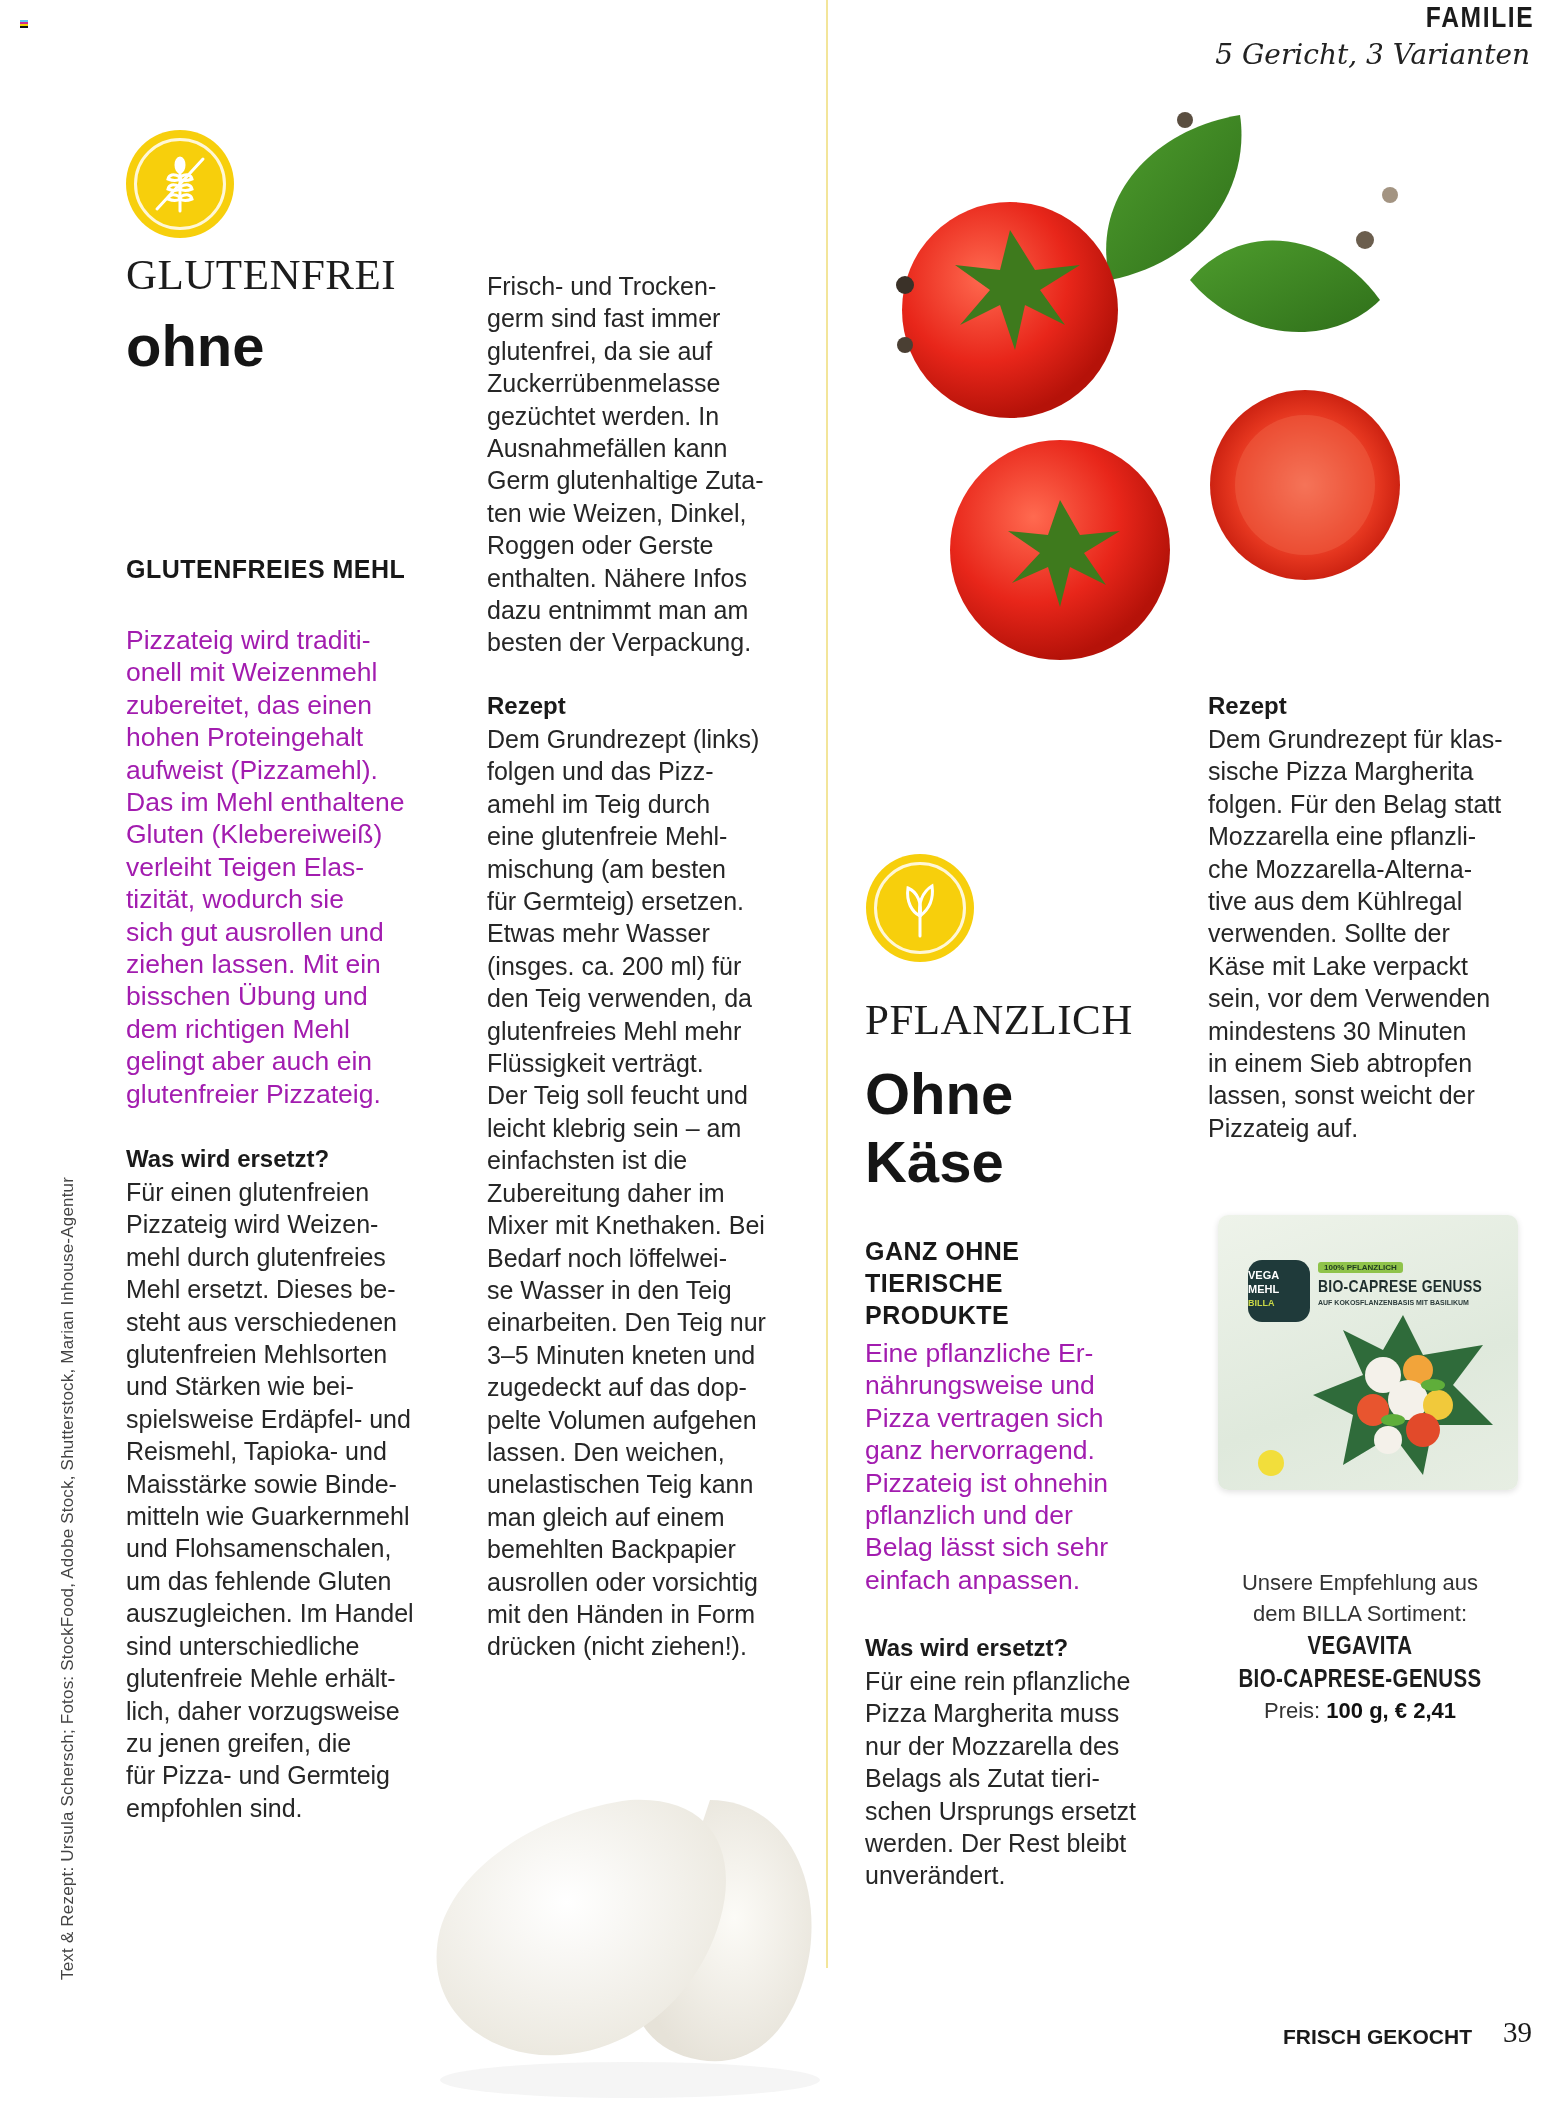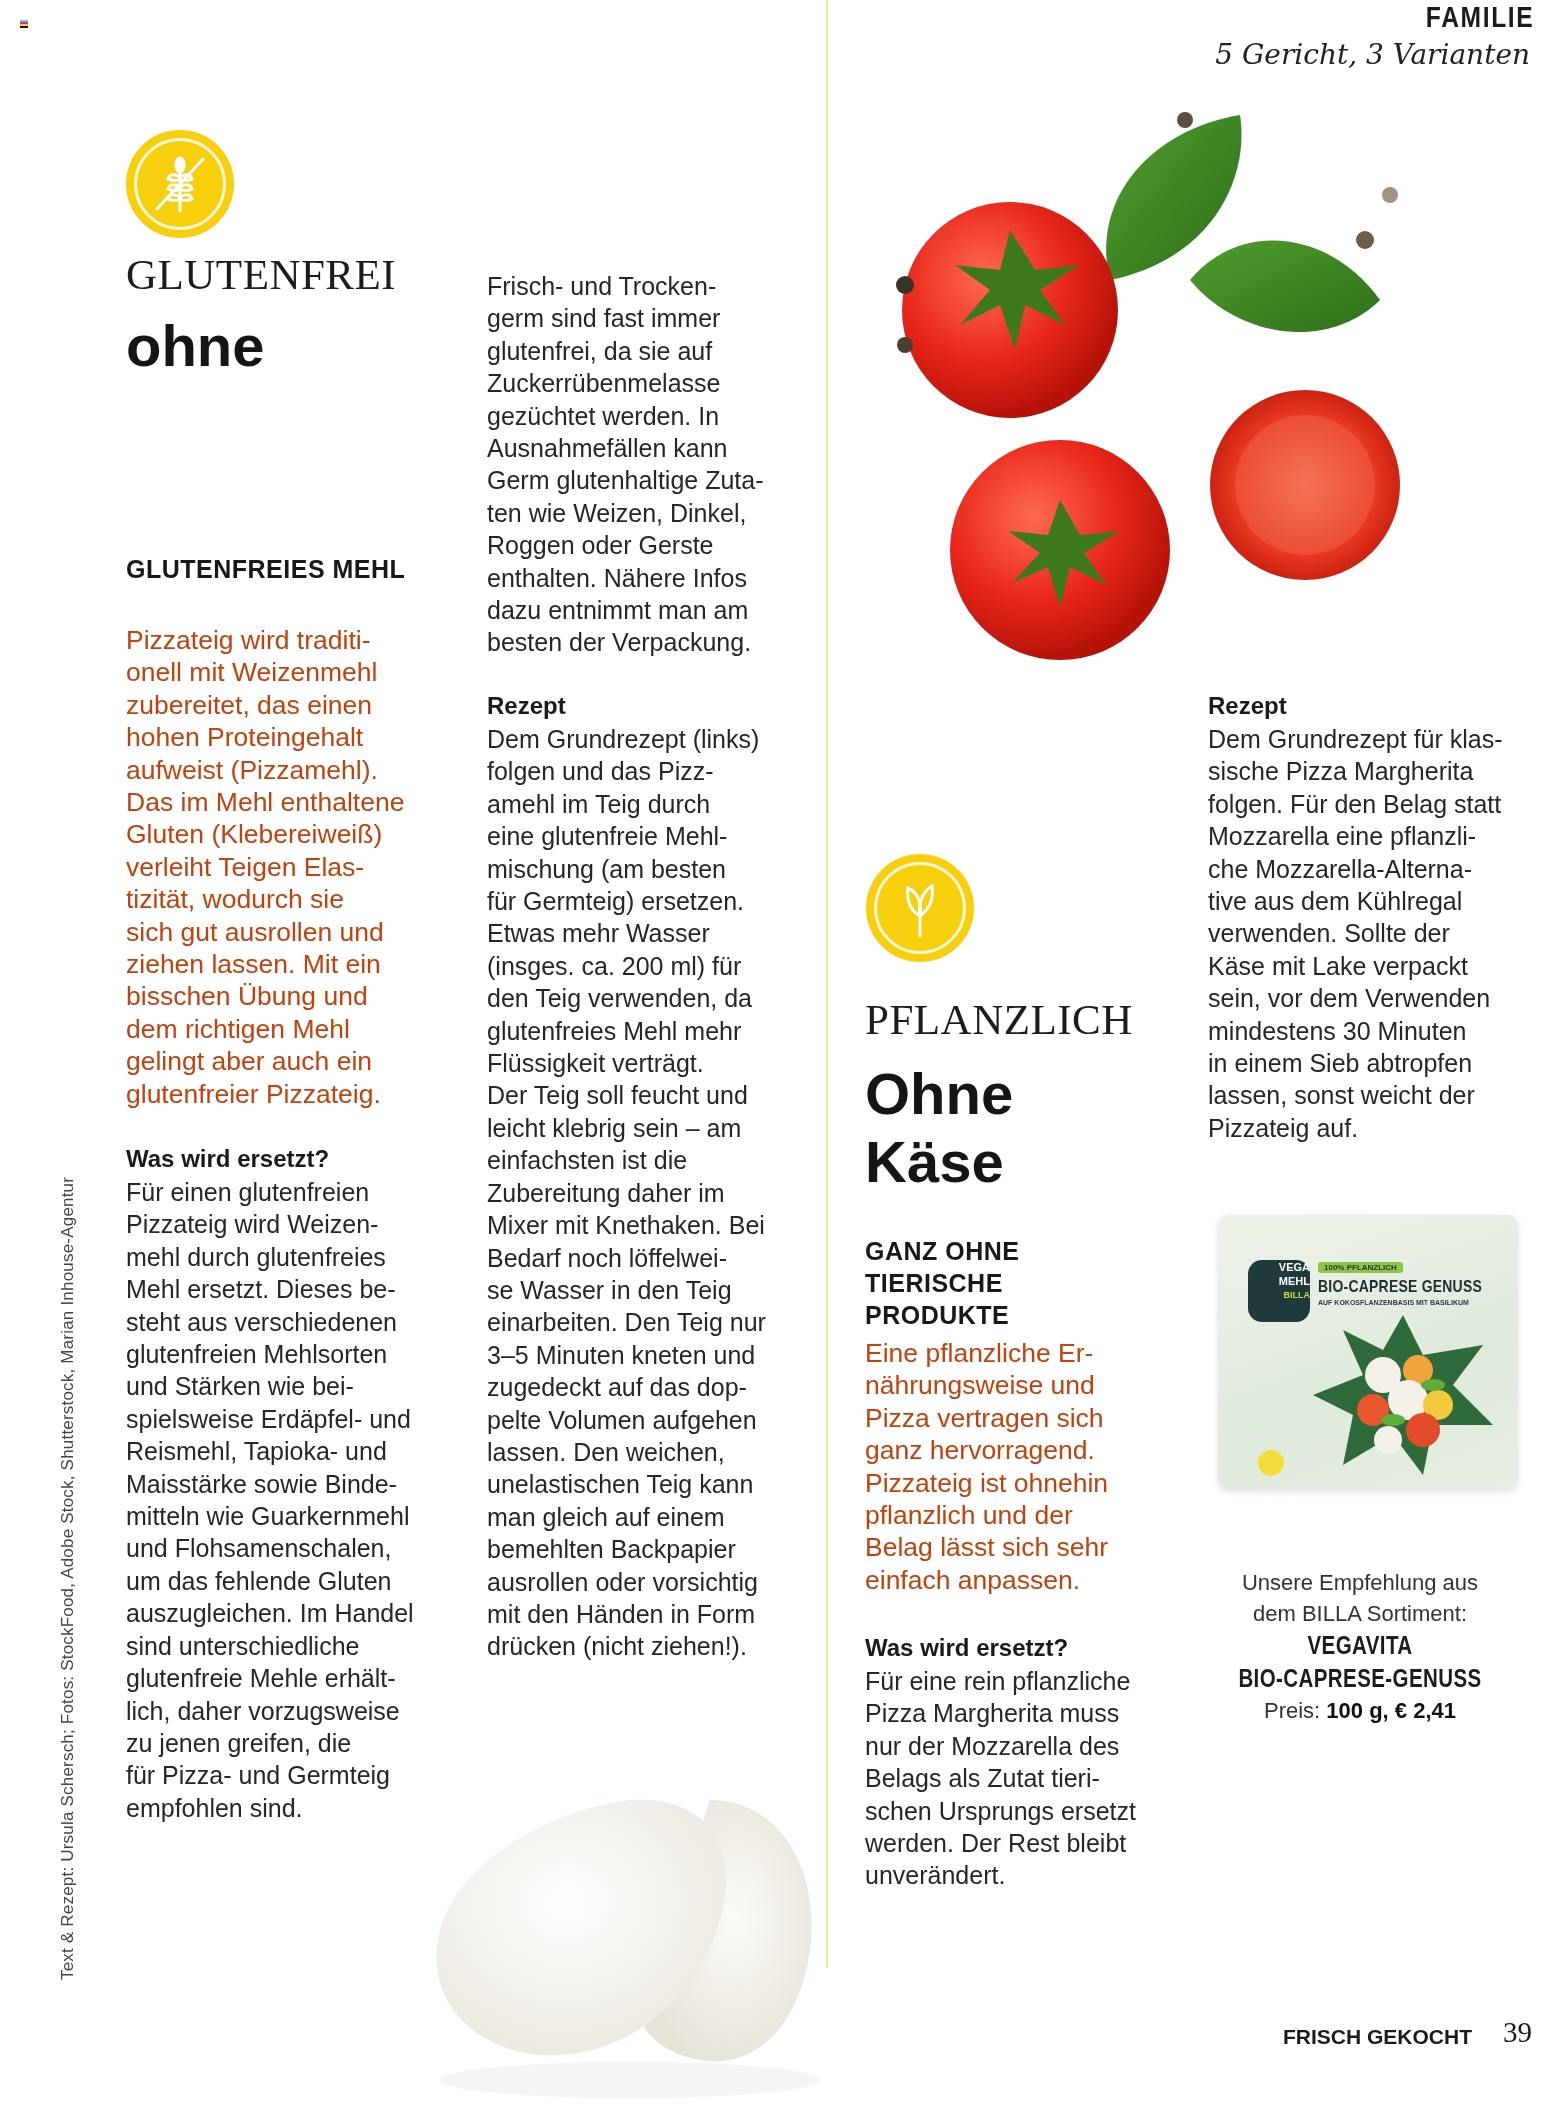--- a/index.html
+++ b/index.html
@@ -20,41 +20,41 @@
   .hdr-sub { right: 20px; top: 38px; font-family: "DejaVu Serif", serif; font-style: italic; font-size: 28px; color: #222; }
 
   
   .badge { width: 108px; height: 108px; border-radius: 50%; background: #f7cf0c; display: flex; align-items: center; justify-content: center; }
   .badge .ring { width: 92px; height: 92px; border-radius: 50%; border: 3px solid #fff7d6; display: flex; align-items: center; justify-content: center; position: relative; overflow: hidden; }
 
   
   .kicker { font-family: "Liberation Serif", serif; font-size: 43px; letter-spacing: 0.5px; color: #1c1c1c; }
   .title { font-family: "Liberation Sans", sans-serif; font-weight: bold; font-size: 58px; line-height: 68px; color: #151515; }
   .subhead { font-family: "Liberation Sans", sans-serif; font-weight: bold; font-size: 25px; line-height: 32px; letter-spacing: 0.5px; color: #181818; }
-  .body { font-family: "Liberation Sans", sans-serif; font-size: 26.5px; line-height: 32.4px; color: #c2410c; white-space: pre-line; }
+  .body { font-family: "Liberation Sans", sans-serif; font-size: 26.5px; line-height: 32.4px; color: #a21caf; white-space: pre-line; }
   .body-sm { font-family: "Liberation Sans", sans-serif; font-size: 24px; line-height: 32.4px; color: #262626; white-space: pre-line; }
   .label { font-family: "Liberation Sans", sans-serif; font-weight: bold; font-size: 24px; line-height: 32px; color: #1a1a1a; }
 
   
   .credit { left: 58px; top: 1980px; transform-origin: left top; transform: rotate(-90deg); font-size: 17px; color: #444; white-space: nowrap; letter-spacing: 0.2px; }
 
   
   .rec { left: 1190px; top: 1567px; width: 340px; text-align: center; }
   .rec .intro { font-size: 22px; line-height: 31px; color: #333; white-space: pre-line; }
   .rec .pname { font-family: "Liberation Sans", sans-serif; font-weight: bold; font-size: 25px; line-height: 33px; color: #1c1c1c; letter-spacing: 0.5px; transform: scaleX(0.82); white-space: pre-line; }
   .rec .price { font-size: 22px; line-height: 32px; color: #333; }
   .rec .price b { color: #111; }
 
   
   .footer-mag { right: 78px; top: 2025px; font-family: "Liberation Sans", sans-serif; font-weight: bold; font-size: 21px; color: #1a1a1a; }
   .footer-page { right: 18px; top: 2016px; font-family: "Liberation Serif", serif; font-size: 29px; color: #1a1a1a; }
 
   
   .pack { left: 1218px; top: 1215px; width: 300px; height: 275px; background: linear-gradient(160deg, #eef3ea 0%, #dfe9dc 60%, #e7eee3 100%); border-radius: 10px; box-shadow: 0 2px 6px rgba(0,0,0,0.12); overflow: hidden; }
-  .pack .logo { position: absolute; left: 30px; top: 45px; width: 62px; height: 62px; background: #1f3a3a; border-radius: 14px; color: #fff; font-size: 11px; font-weight: bold; text-align: right; line-height: 14px; }
+  .pack .logo { position: absolute; left: 30px; top: 45px; width: 62px; height: 62px; background: #1f3a3a; border-radius: 14px; color: #fff; font-size: 11px; font-weight: bold; text-align: left; line-height: 14px; padding-top: 8px; }
   .pack .logo em { font-style: normal; color: #c9d847; display: block; font-size: 9px; }
   .pack .tag { position: absolute; left: 100px; top: 47px; background: #8fc34a; color: #1f3a1f; font-size: 8px; font-weight: bold; padding: 1px 6px; border-radius: 3px; }
   .pack .ptitle { position: absolute; left: 100px; top: 62px; font-size: 17px; font-weight: bold; color: #1f2e2e; letter-spacing: 0.3px; transform: scaleX(0.82); transform-origin: left; white-space: nowrap; }
   .pack .psub { position: absolute; left: 100px; top: 84px; font-size: 7px; color: #2c3c3c; font-weight: bold; }
   .pack .vg { position: absolute; left: 40px; top: 235px; width: 26px; height: 26px; border-radius: 50%; background: #f2de3b; }
 </style>
 </head>
 <body>
 
 <div class="abs reg">

